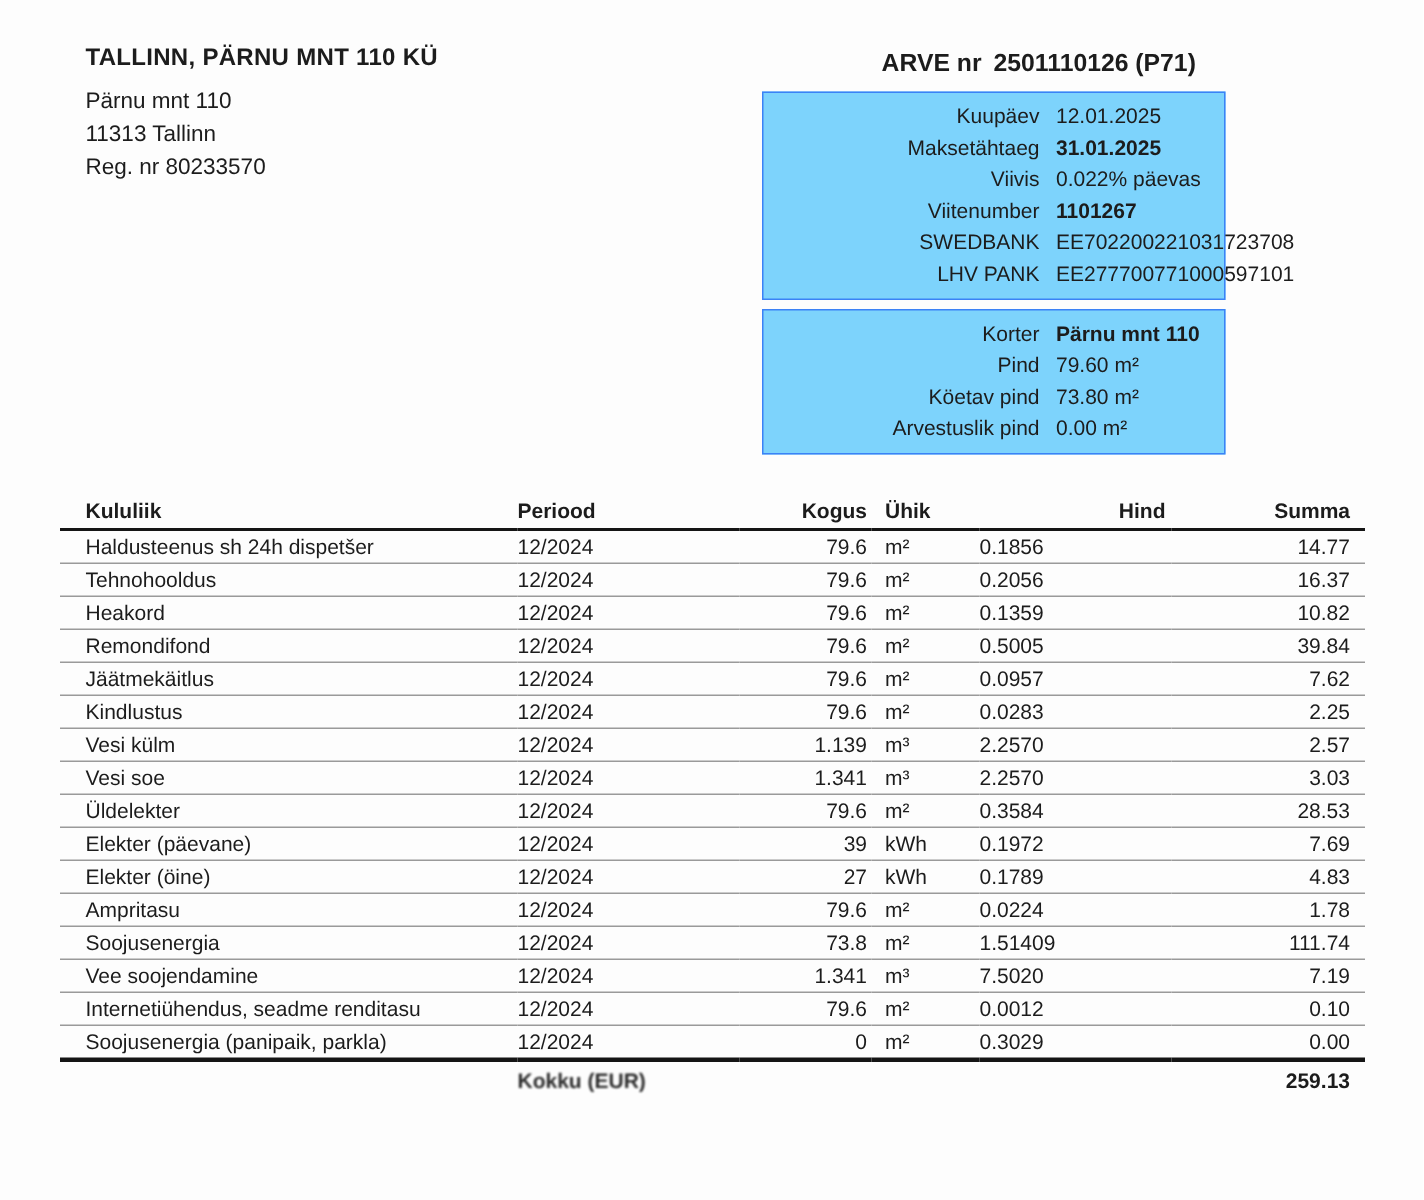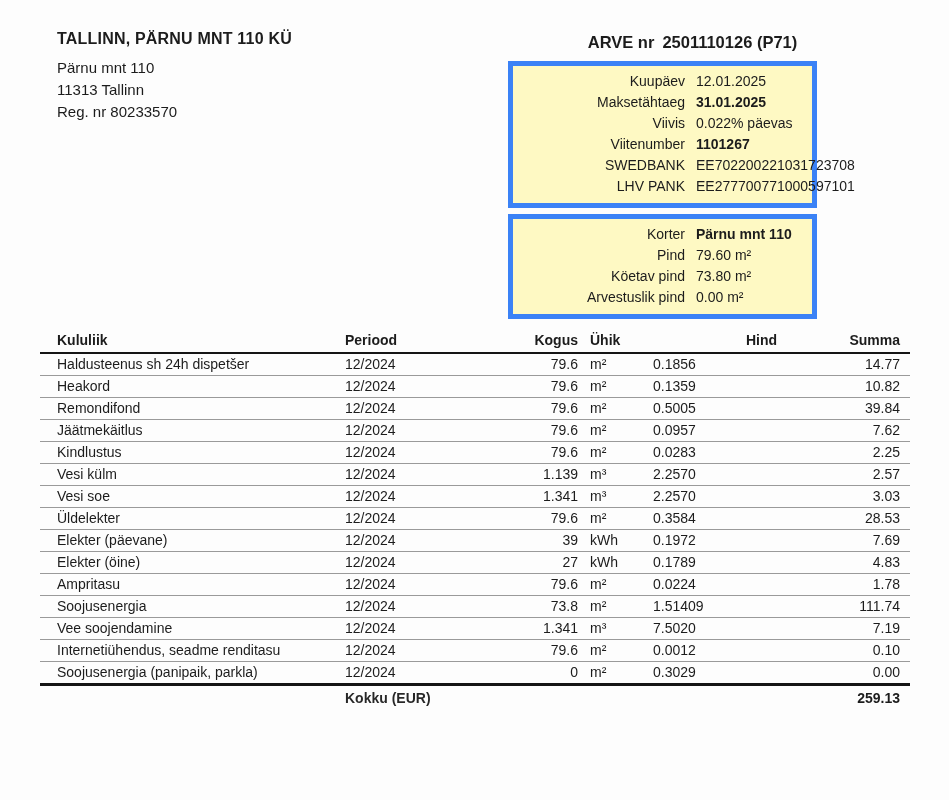--- a/index.html
+++ b/index.html
@@ -15,21 +15,21 @@
 
   
   .supplier { position: absolute; left: 57px; top: 30px; }
   .supplier-name { font-size: 16px; font-weight: bold; letter-spacing: 0.2px; margin-bottom: 9px; }
   .supplier-line { font-size: 15px; line-height: 22px; }
 
   
   .right-col { position: absolute; left: 508px; top: 33px; width: 309px; }
   .invoice-title { text-align: center; font-size: 16.5px; font-weight: bold; margin-bottom: 9px; padding-left: 60px; white-space: nowrap; }
   .invoice-title .inv-no { margin-left: 8px; }
-  .box { border: 5px solid #3b82f6; background: #fef9c3; padding: 5px 8px 6px 0; margin-bottom: 6px; font-size: 14px; }
+  .box { border: 1px solid #3b82f6; background: #7dd3fc; padding: 5px 8px 6px 12px; margin-bottom: 6px; font-size: 14px; }
   .info-row { display: flex; line-height: 21px; }
   .info-label { width: 172px; flex: none; text-align: right; }
   .info-value { padding-left: 11px; white-space: nowrap; }
   .bold { font-weight: bold; }
 
   
   .invoice-table {
     position: absolute; left: 40px; top: 330px; width: 870px;
     border-collapse: collapse; font-size: 14px; table-layout: fixed;
   }
@@ -143,20 +143,28 @@
     <tbody id="charges-body">
         <tr>
           <td class="c0">Haldusteenus sh 24h dispetšer</td>
           <td class="c1">12/2024</td>
           <td class="c2">79.6</td>
           <td class="c3">m²</td>
           <td class="c4">0.1856</td>
           <td class="c5">14.77</td>
         </tr>
         <tr>
+          <td class="c0">Tehnohooldus</td>
+          <td class="c1">12/2024</td>
+          <td class="c2">79.6</td>
+          <td class="c3">m²</td>
+          <td class="c4">0.2056</td>
+          <td class="c5">16.37</td>
+        </tr>
+        <tr>
           <td class="c0">Heakord</td>
           <td class="c1">12/2024</td>
           <td class="c2">79.6</td>
           <td class="c3">m²</td>
           <td class="c4">0.1359</td>
           <td class="c5">10.82</td>
         </tr>
         <tr>
           <td class="c0">Remondifond</td>
           <td class="c1">12/2024</td>

